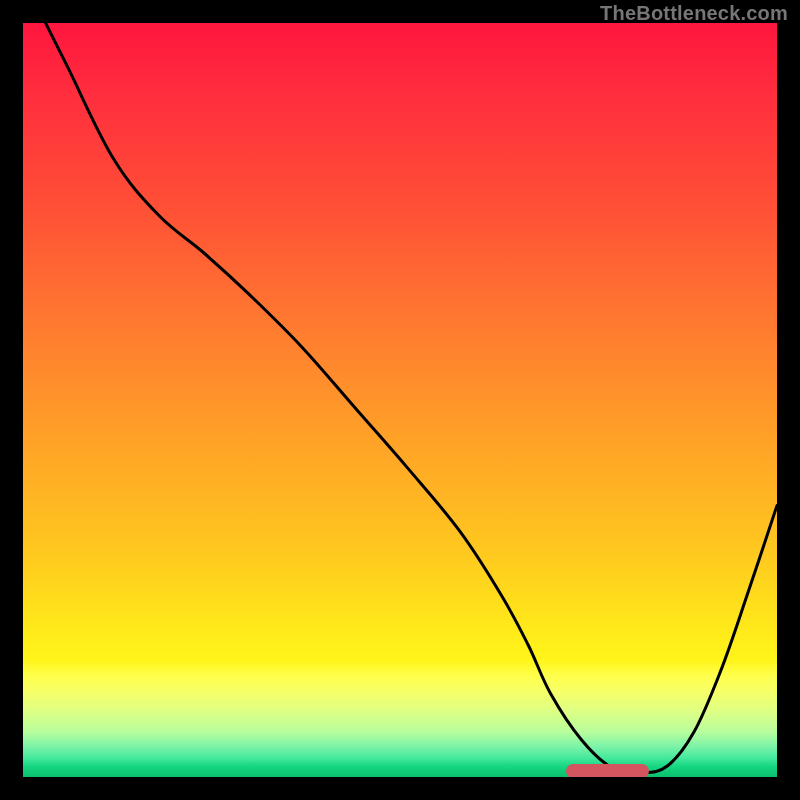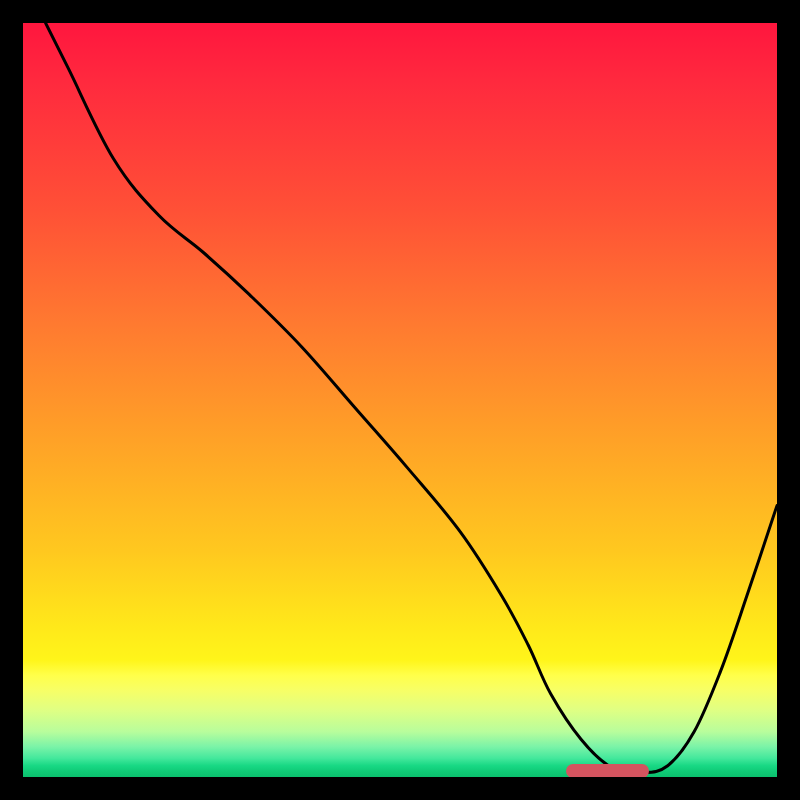--- a/index.html
+++ b/index.html
@@ -79,13 +79,14 @@
   <div class="plot-area">
     <div class="gradient"></div>
 
     <svg class="curve" viewBox="0 0 754 754" preserveAspectRatio="none">
       <path id="curve-path" fill="none" stroke="#000" stroke-width="3" stroke-linecap="round" stroke-linejoin="round" d="M 22.6 0.0 C 26.7 8.1, 33.0 20.8, 45.2 45.2 C 57.5 69.7, 74.2 109.3, 90.5 135.7 C 106.8 162.2, 119.4 175.3, 135.7 192.3 C 152.0 209.2, 164.7 215.7, 181.0 230.0 C 197.2 244.2, 208.6 254.5, 226.2 271.4 C 243.8 288.4, 260.0 303.9, 279.0 324.2 C 298.0 344.6, 312.8 362.8, 331.8 384.5 C 350.8 406.3, 365.5 422.5, 384.5 444.9 C 403.5 467.3, 420.4 485.9, 437.3 508.9 C 454.3 532.0, 466.6 552.7, 478.8 573.0 C 491.0 593.4, 496.4 604.4, 505.2 622.0 C 514.0 639.7, 518.3 654.1, 527.8 671.1 C 537.3 688.0, 547.1 703.1, 558.0 716.3 C 568.8 729.5, 577.3 738.2, 588.1 744.2 C 599.0 750.2, 608.1 749.7, 618.3 749.5 C 628.5 749.2, 635.2 750.0, 644.7 742.7 C 654.2 735.4, 661.6 725.7, 671.1 708.8 C 680.6 691.8, 687.9 672.9, 697.5 648.4 C 707.0 624.0, 713.7 602.9, 723.8 573.0 C 734.0 543.2, 748.6 498.8, 754.0 482.6"></path>
     </svg>
 
     <div id="marker" class="marker" style="left: 542.88px; width: 82.94px; top: 740.968px; height: 14px;"></div>
   </div>
 
+  <div class="watermark">TheBottleneck.com</div>
 </div>
 
 </body></html>

